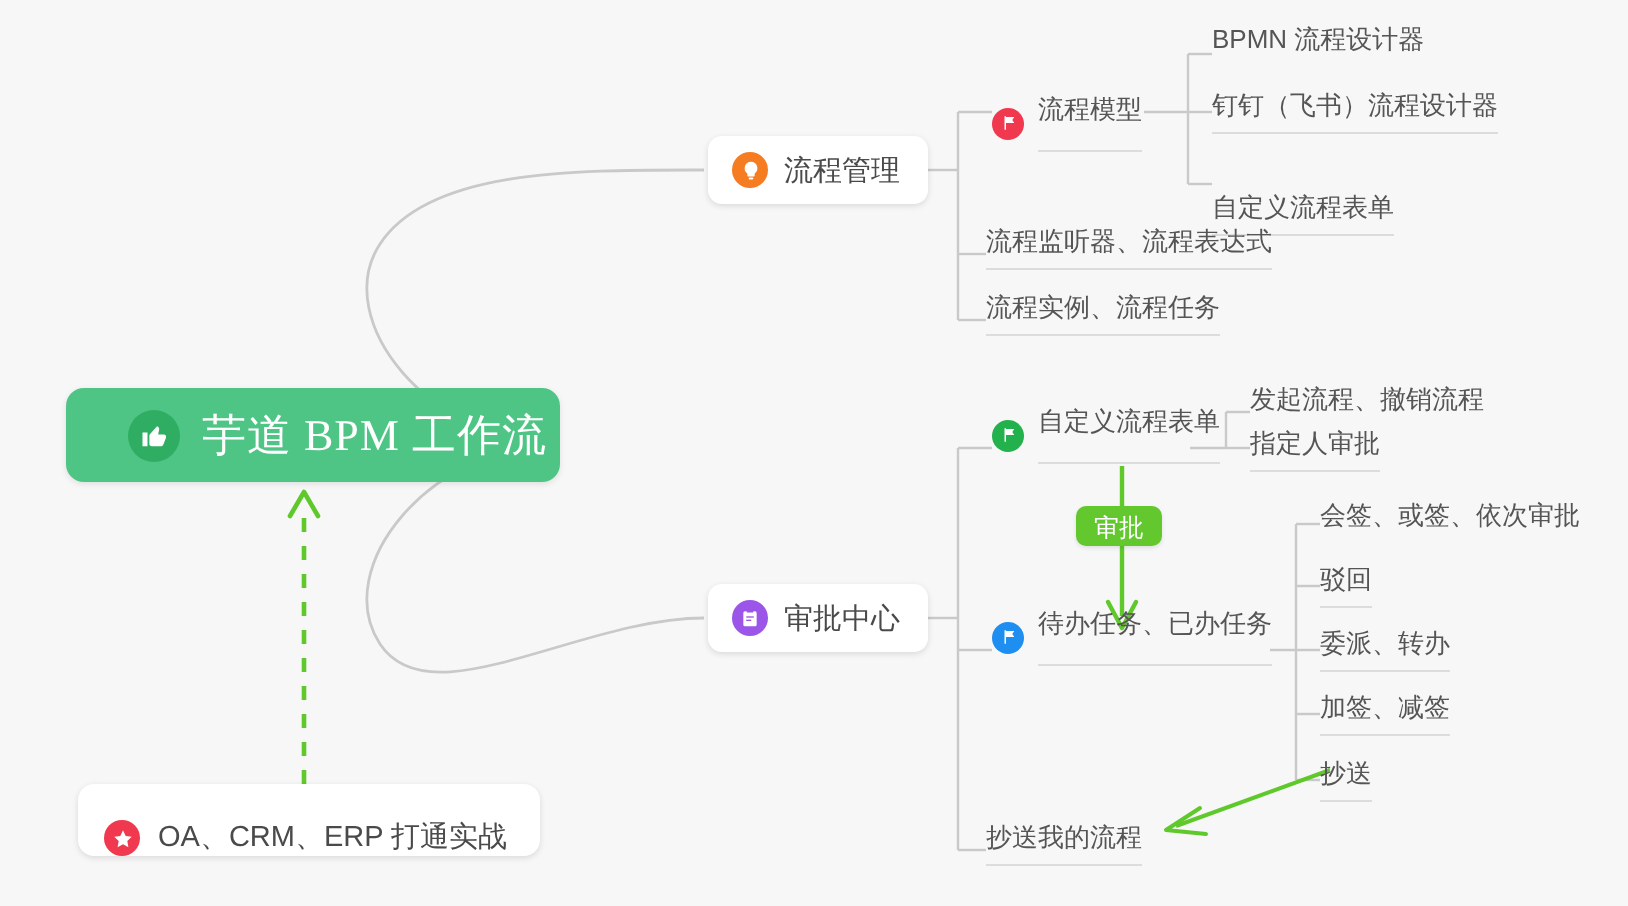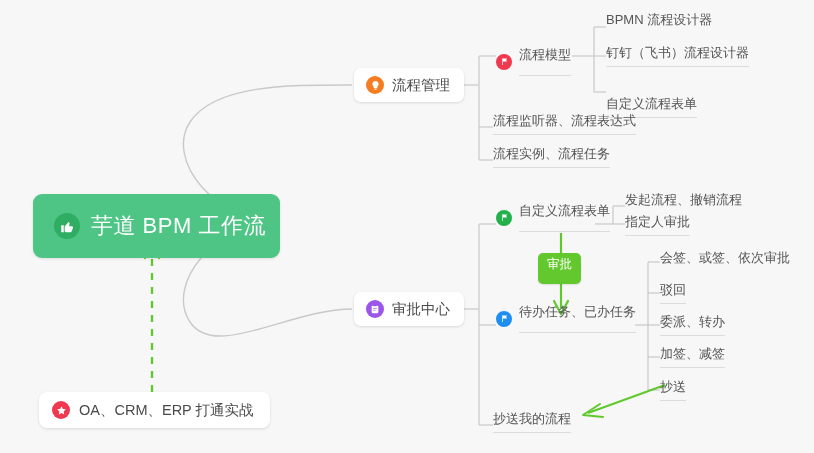--- a/index.html
+++ b/index.html
@@ -28,28 +28,29 @@
     height: 453px;
     pointer-events: none;
   }
 
   
   .root-node {
     position: absolute;
     left: 33px;
     top: 194px;
     width: 247px;
-    height: 64px;
+    height: 47px;
     background: #4ec585;
     border-radius: 9px;
     box-shadow: 0 1px 3px rgba(0,0,0,0.10);
     display: flex;
     align-items: center;
     box-sizing: border-box;
-    padding-left: 21px;
+    padding-left: 31px;
+    font-family: Liberation Serif, serif;
   }
   .root-label {
     color: #ffffff;
     font-size: 22px;
     letter-spacing: 0.5px;
     margin-left: 11px;
     white-space: nowrap;
   }
 
   
@@ -76,21 +77,21 @@
   
   .callout-node {
     position: absolute;
     left: 39px;
     top: 392px;
     height: 36px;
     background: #ffffff;
     border-radius: 8px;
     box-shadow: 0 1px 3px rgba(0,0,0,0.12);
     display: flex;
-    align-items: center;
+    align-items: flex-end;
     box-sizing: border-box;
     padding: 0 16px 0 13px;
   }
   .callout-label {
     color: #4a4a4a;
     font-size: 14.5px;
     margin-left: 9px;
     white-space: nowrap;
   }
 
@@ -134,21 +135,21 @@
 
   
   .tag-approve {
     position: absolute;
     left: 538px;
     top: 253px;
     background: #62c82e;
     color: #ffffff;
     font-size: 12.5px;
     border-radius: 5px;
-    padding: 4px 9px 13px 9px;
+    padding: 4px 9px 2px 9px;
     line-height: 14px;
     white-space: nowrap;
     box-shadow: 0 1px 2px rgba(0,0,0,0.10);
   }
 </style>
 </head>
 <body style="background: rgb(247, 247, 247);">
 
 <div id="canvas">
 

